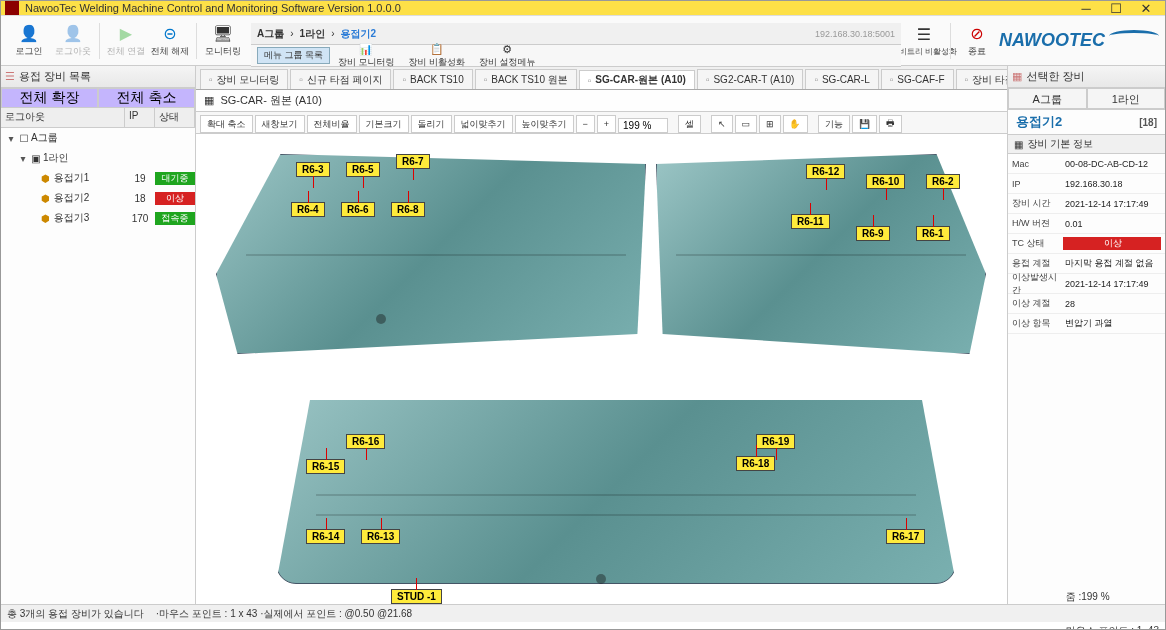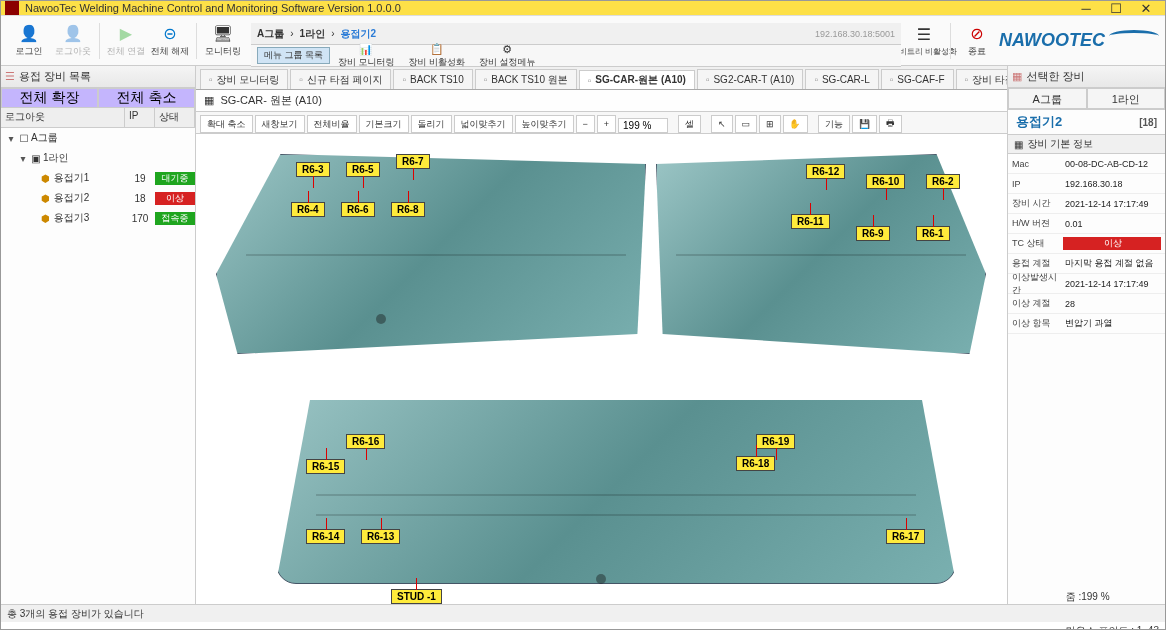--- a/index.html
+++ b/index.html
@@ -374,17 +374,18 @@
         <div class="info-row">
           <div class="k">이상 항목</div>
           <div class="v">변압기 과열</div>
         </div>
       </div>
   </div>
 </div>
 
 <div class="statusbar">
   <span>총 3개의 용접 장비가 있습니다</span>
+  <span>·마우스 포인트 : 1 x 43 ·실제에서 포인트 : @0.50 @21.68</span>
   <div class="sb-r">
     <span>줌 :199 %</span>
     <span>마우스 포인트 : 1, 43</span>
   </div>
 </div>
 
 </body></html>

